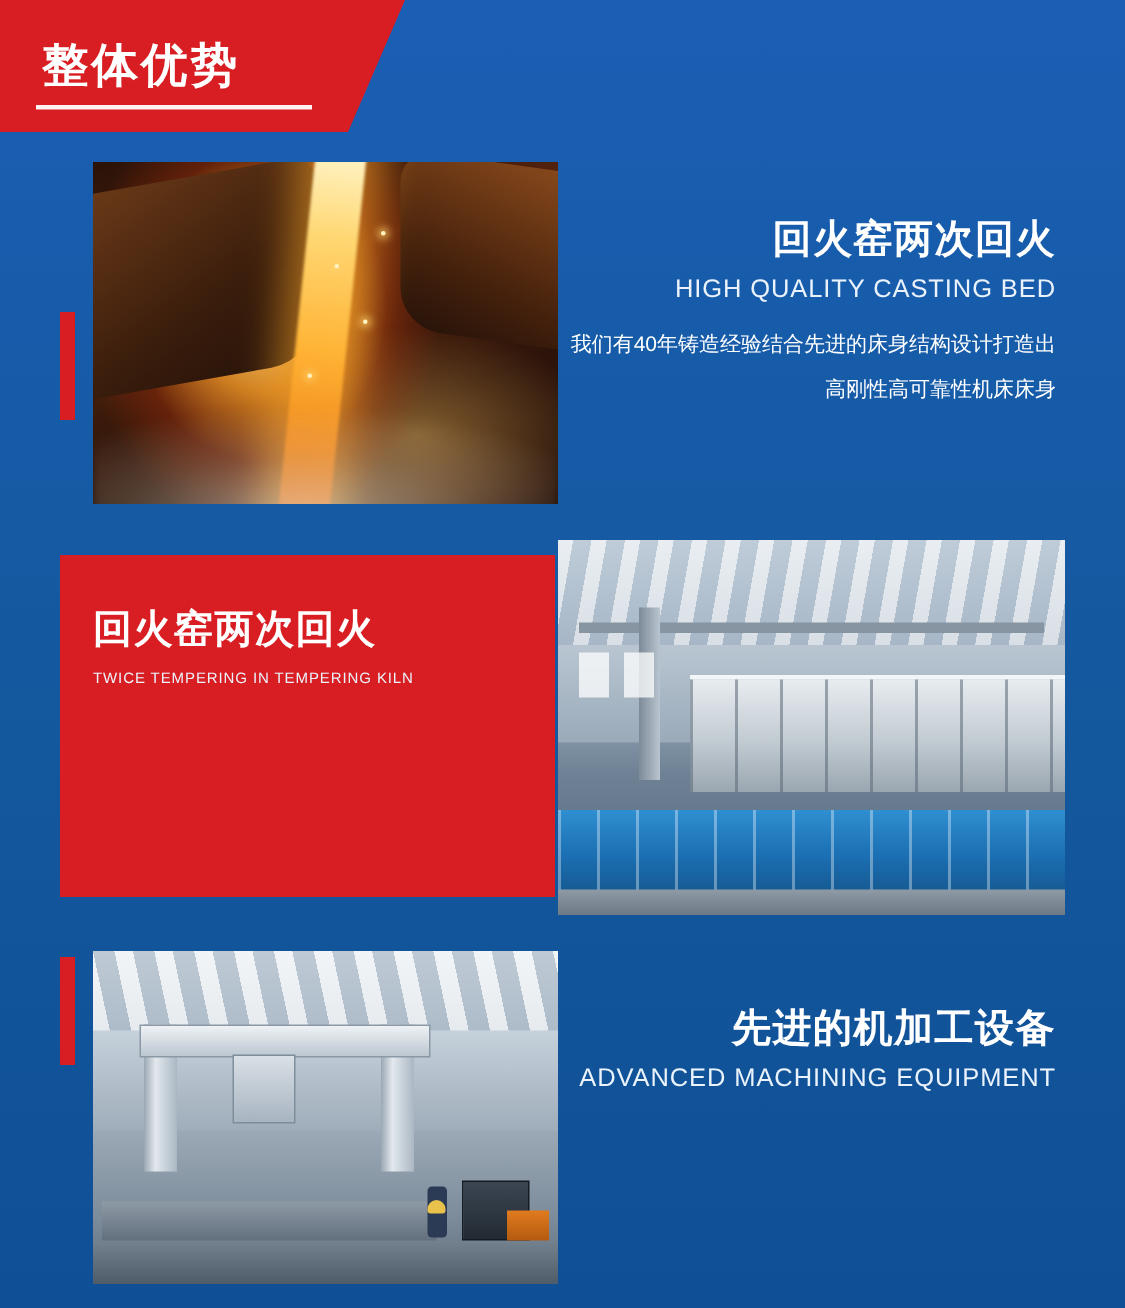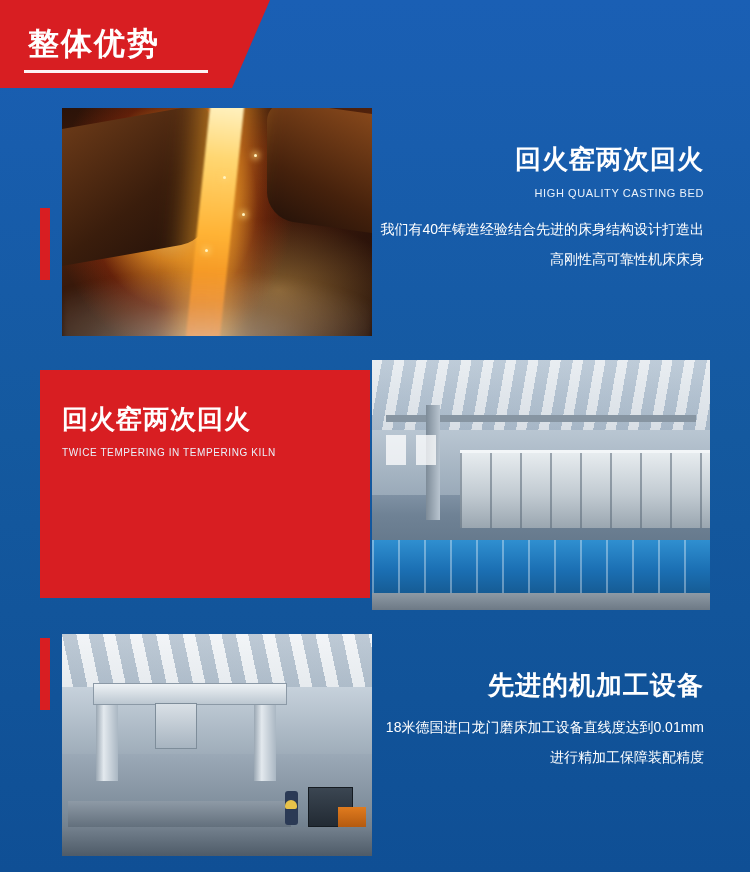--- a/index.html
+++ b/index.html
@@ -96,21 +96,21 @@
     color: #ffffff;
   }
   .t-cn {
     font-size: 26px;
     font-weight: bold;
     letter-spacing: 1px;
     line-height: 34px;
     white-space: nowrap;
   }
   .t-en {
-    font-size: 11px;
+    font-size: 17px;
     letter-spacing: .6px;
     line-height: 22px;
     margin-top: 6px;
     color: #eaf2fb;
     white-space: nowrap;
   }
   .t-body {
     font-size: 14px;
     line-height: 30px;
     margin-top: 10px;
@@ -357,17 +357,17 @@
         <div class="floor3"></div>
         <div class="cabinet"></div>
         <div class="orange"></div>
         <div class="worker-body"></div>
         <div class="worker-head"></div>
       </div>
     </div>
 
     <div class="txt align-right" style="right:46px;top:48px;width:330px;">
       <div class="t-cn">先进的机加工设备</div>
-      <div class="t-body">18米德国进口龙门磨床加工设备直线度达到0.01mm进行精加工保障装配精度</div>
+      <div class="t-en">ADVANCED MACHINING EQUIPMENT</div>
     </div>
   </div>
 
 </div>
 
 </body></html>

